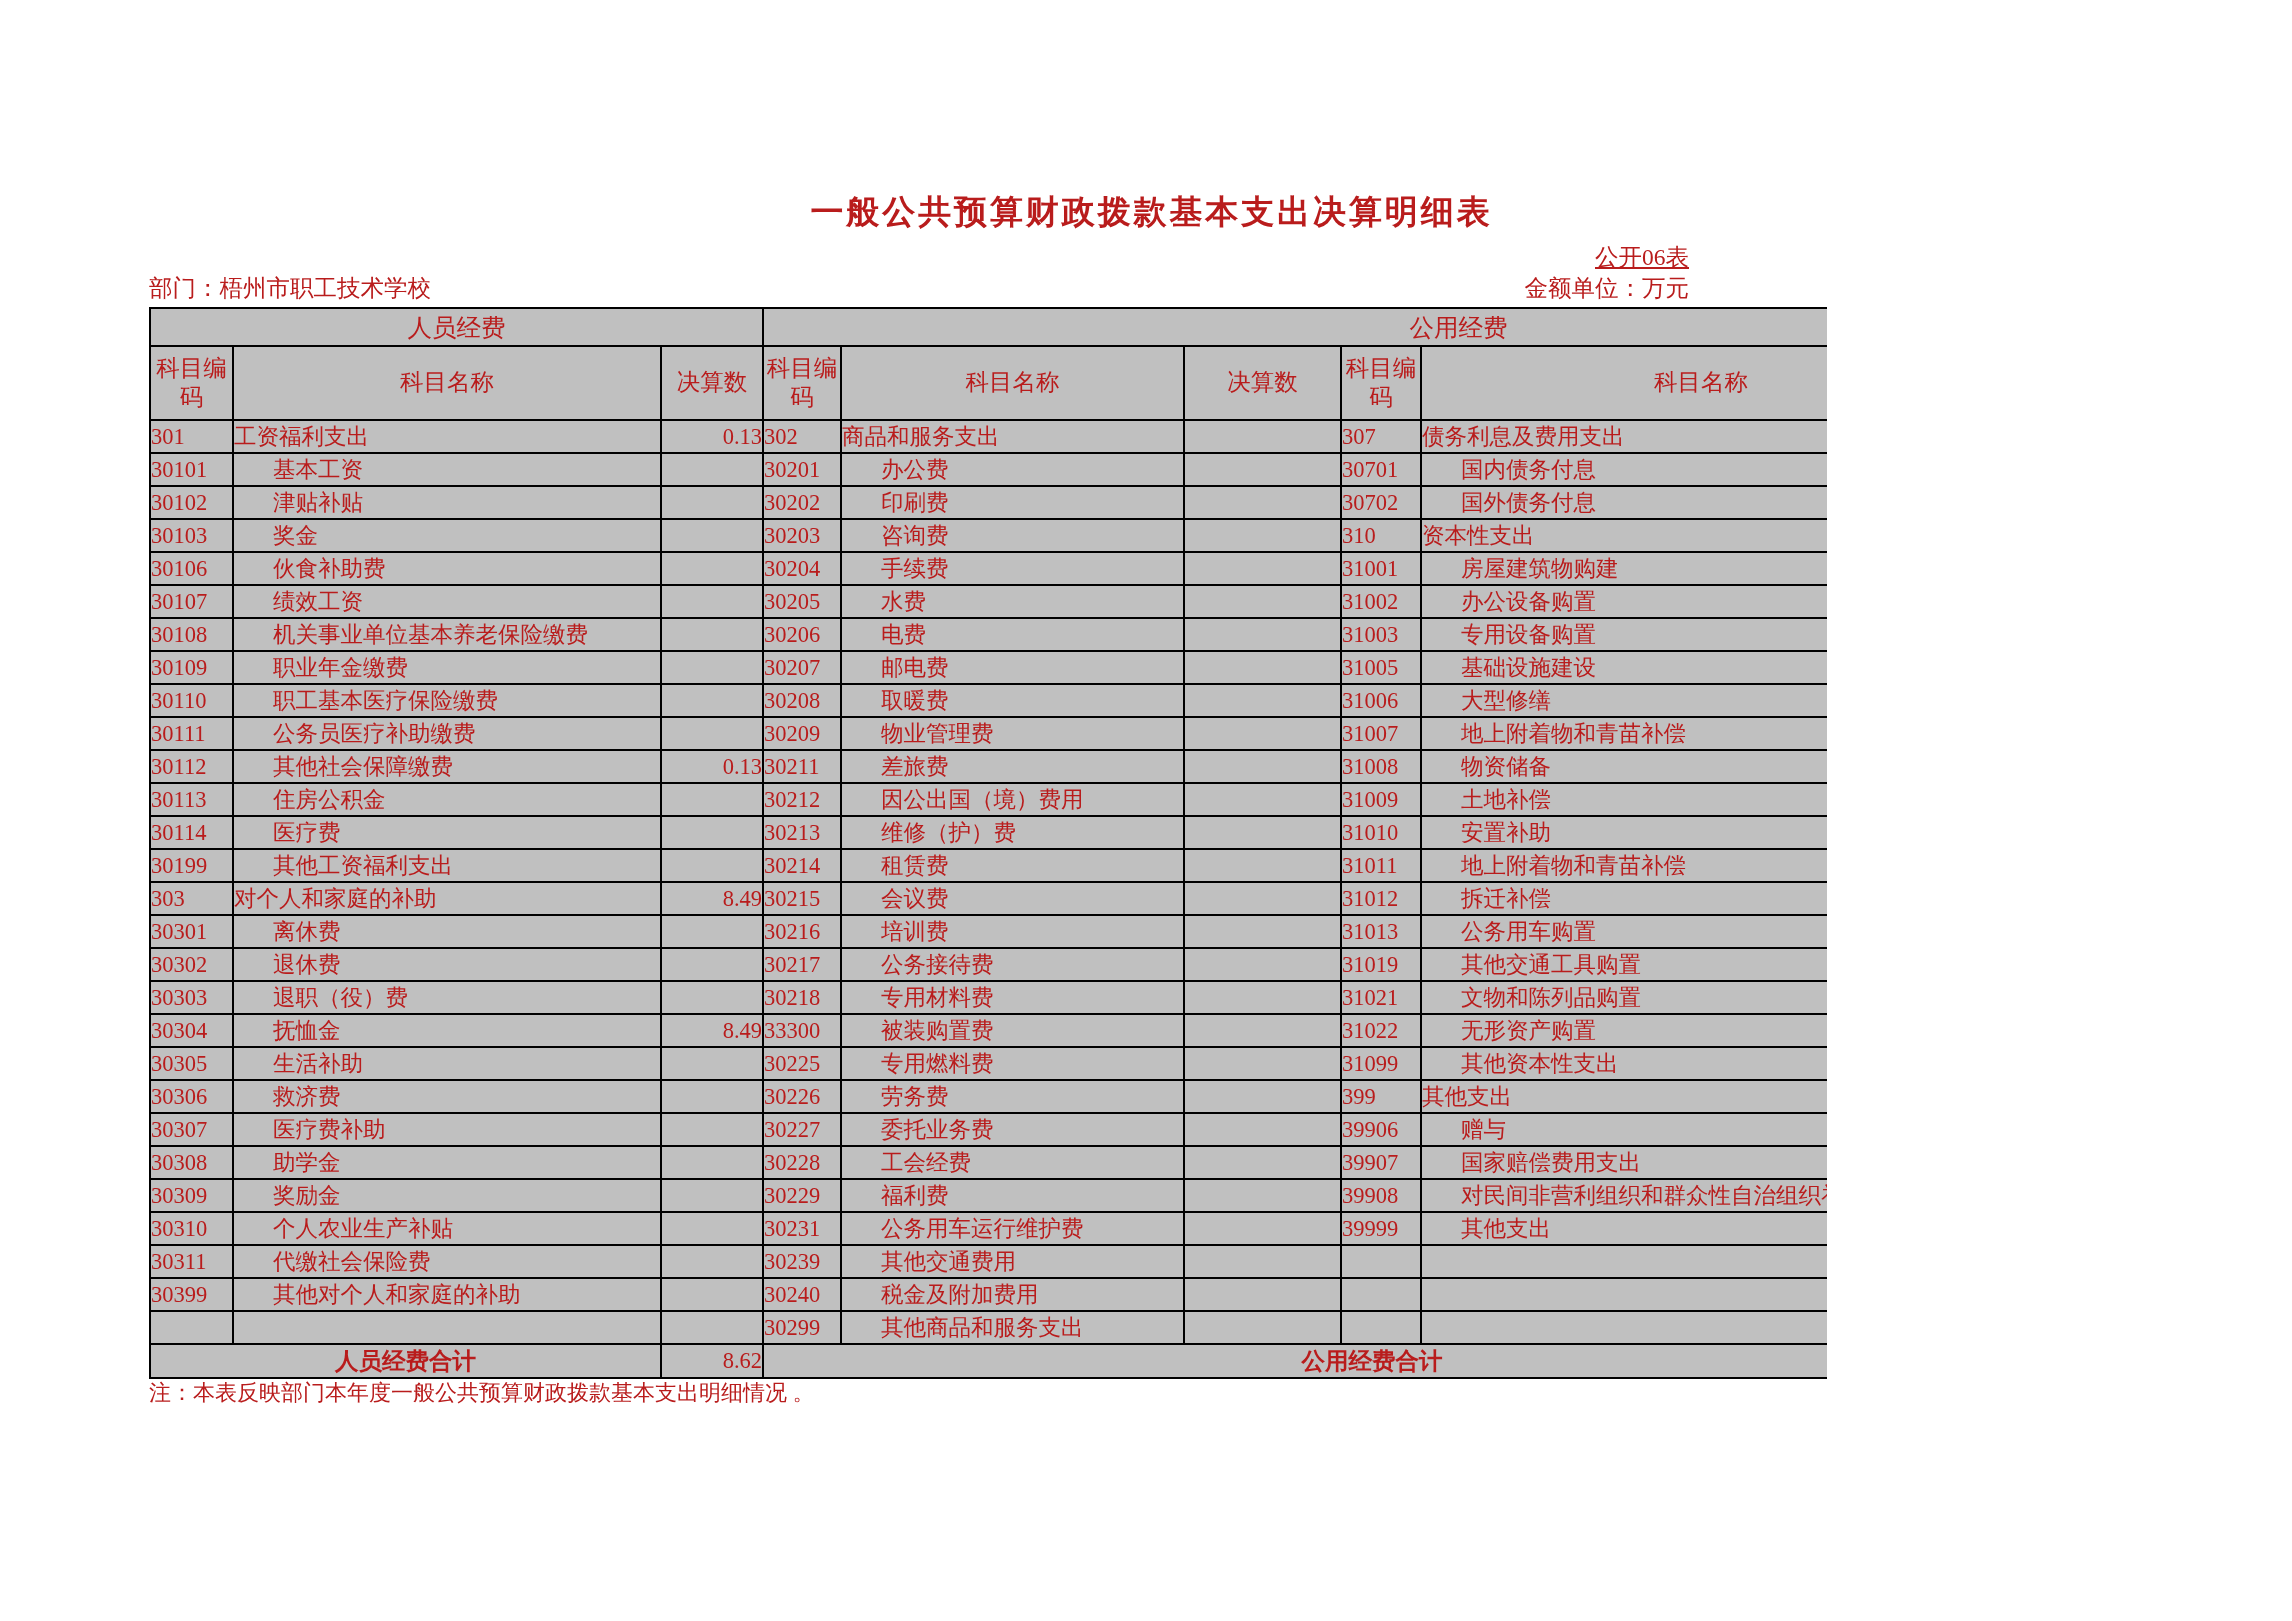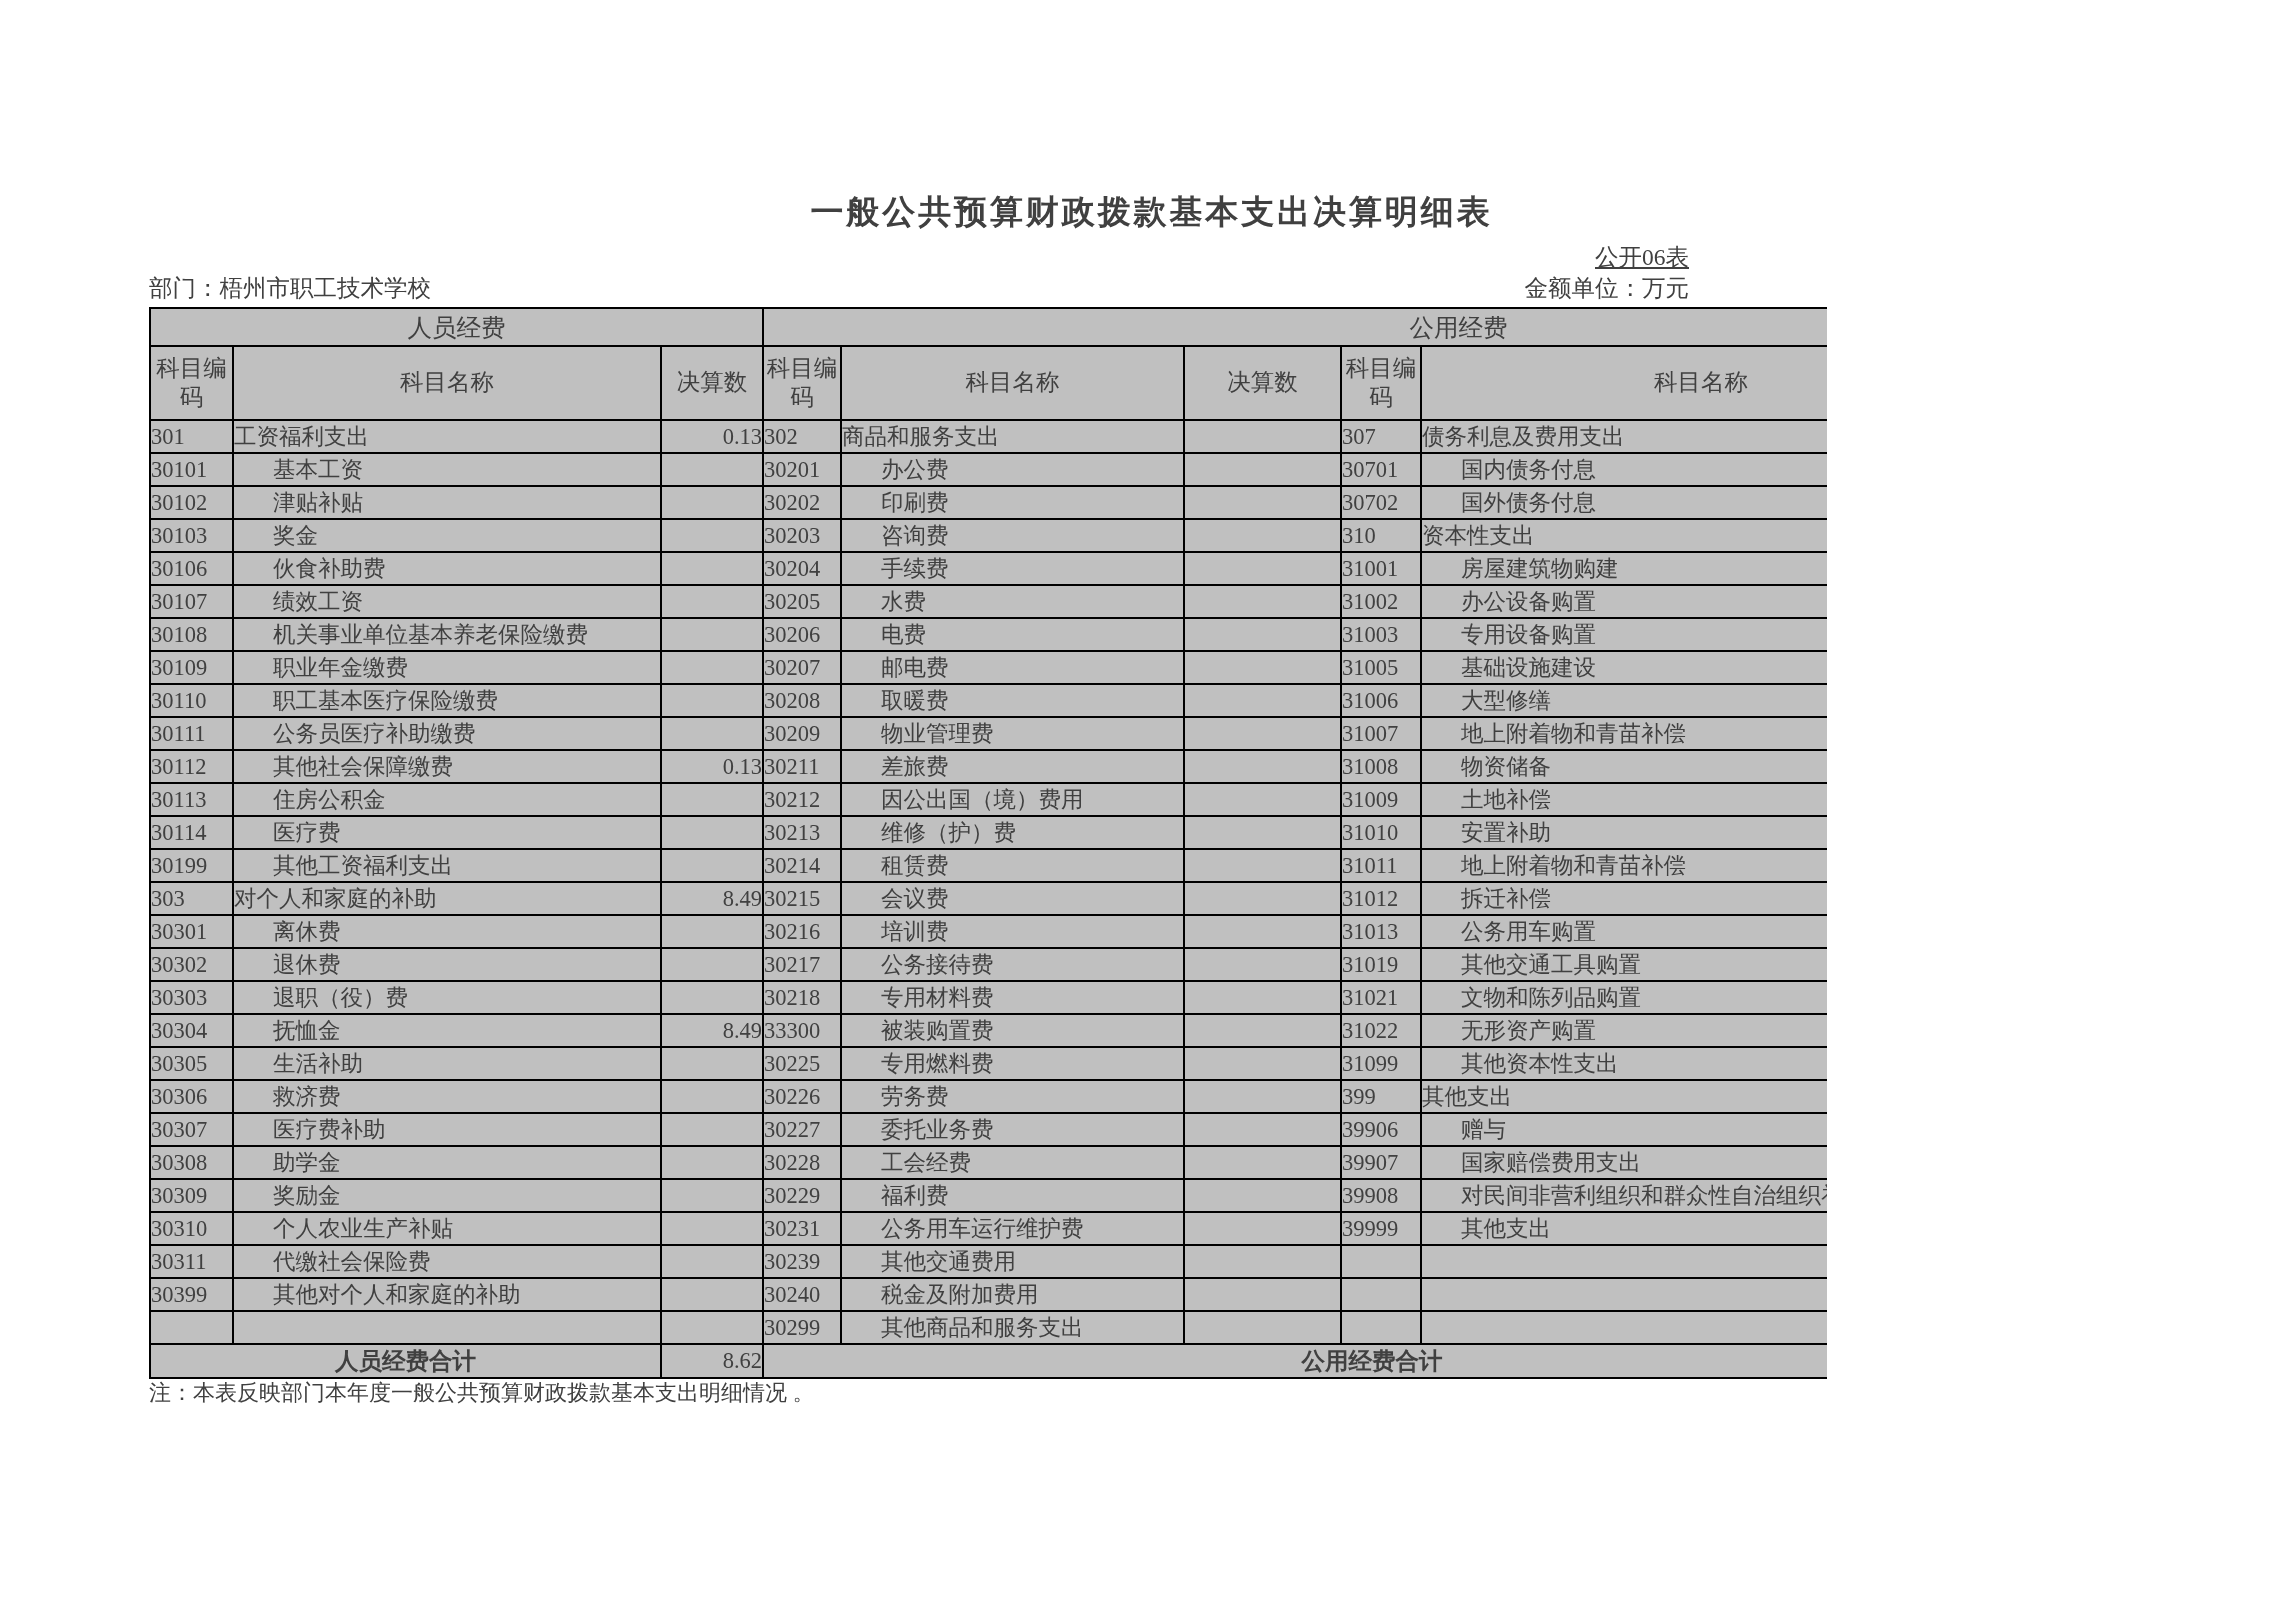--- a/index.html
+++ b/index.html
@@ -2,21 +2,21 @@
 <html><head>
 <meta charset="utf-8">
 <style>
   html,body{margin:0;padding:0;}
   body{background:#ffffff;}
   .page{
     position:relative;
     width:1827px;
     height:1621px;
     background:#ffffff;
-    color:#404040;
+    color:#b91c1c;
     font-family:"Liberation Serif","DejaVu Serif",serif;
     overflow:hidden;
   }
   .title{
     position:absolute;
     left:149px; top:190px; width:2005px;
     text-align:center;
     font-size:33px;
     font-weight:bold;
     letter-spacing:2.9px;

